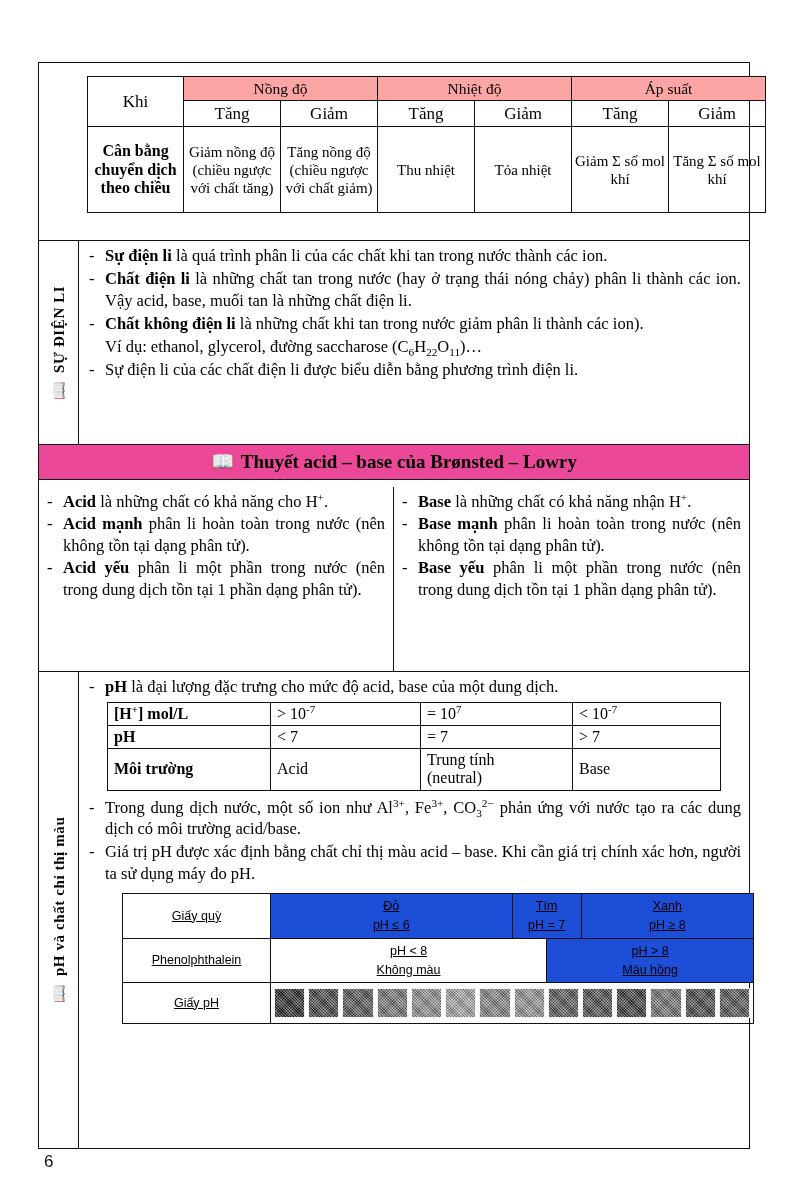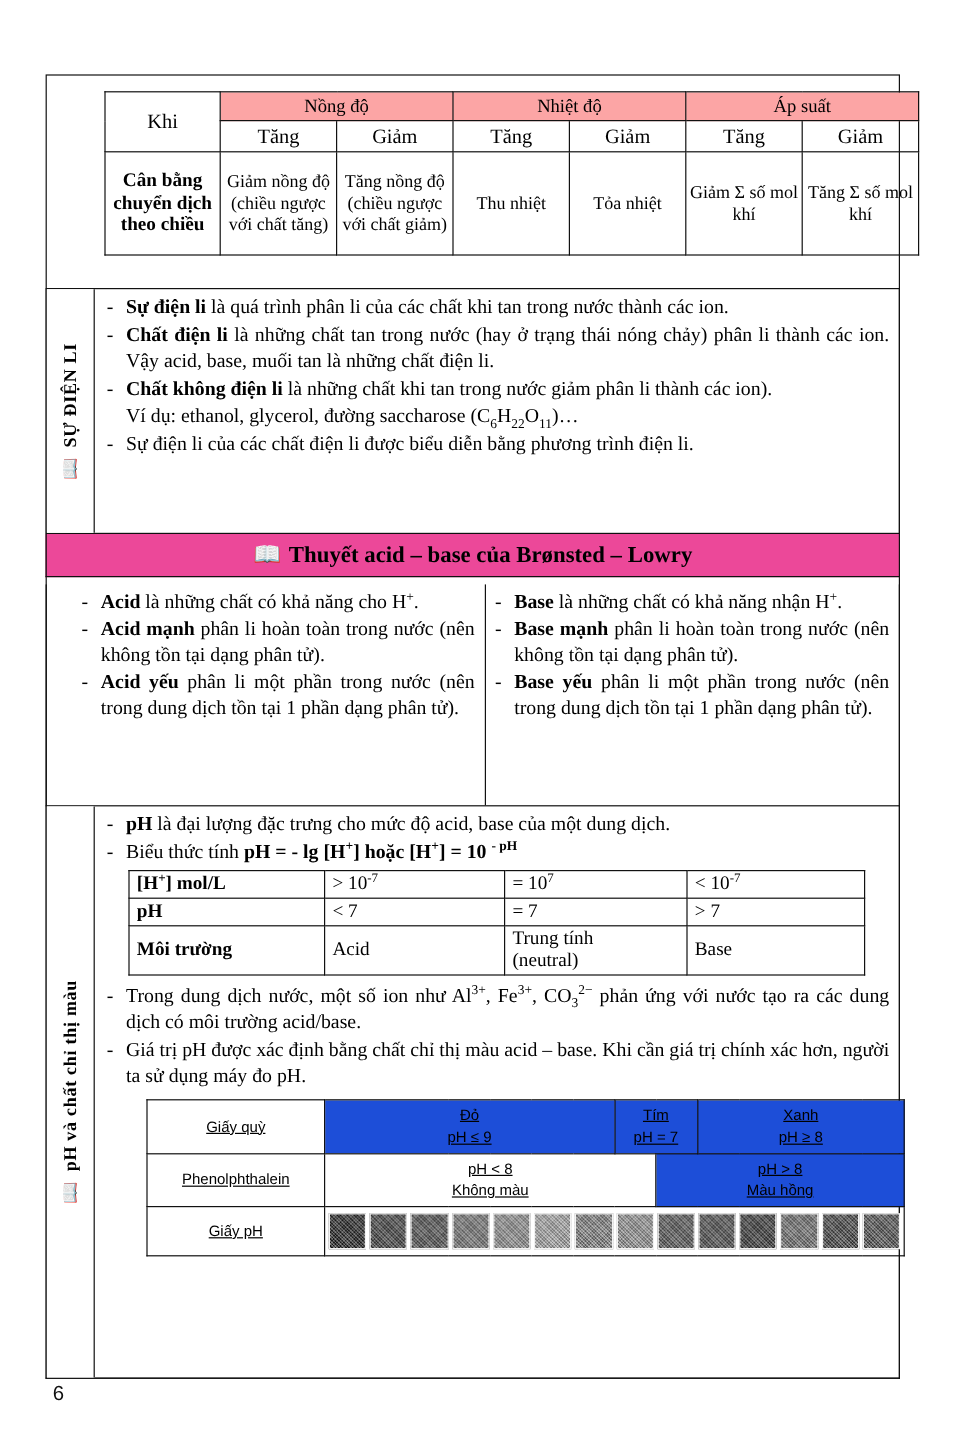--- a/index.html
+++ b/index.html
@@ -219,21 +219,21 @@
       <li class="nodash">Ví dụ: ethanol, glycerol, đường saccharose (C<sub>6</sub>H<sub>22</sub>O<sub>11</sub>)…</li>
       <li><span>Sự điện li của các chất điện li được biểu diễn bằng phương trình điện li.</span></li>
     </ul>
   </div>
 </div>
 
 <div id="bronsted-bar" style="left:38px; top:445px; width:712px;">
   <span class="bookicon">📖</span><span>Thuyết acid – base của Brønsted – Lowry</span>
 </div>
 
-<div id="acidbase" style="left:38px; top:487px; width:712px; height:185px;padding-left:21px;">
+<div id="acidbase" style="left:38px; top:487px; width:712px; height:185px;">
   <div class="ab-col left">
     <ul class="dashlist">
       <li><b>Acid</b> là những chất có khả năng cho H<sup>+</sup>.</li>
       <li><b>Acid mạnh</b><span> phân li hoàn toàn trong nước (nên không tồn tại dạng phân tử).</span></li>
       <li><b>Acid yếu</b><span> phân li một phần trong nước (nên trong dung dịch tồn tại 1 phần dạng phân tử).</span></li>
     </ul>
   </div>
   <div class="ab-col">
     <ul class="dashlist">
       <li><b>Base</b> là những chất có khả năng nhận H<sup>+</sup>.</li>
@@ -246,21 +246,20 @@
 <div class="section" id="sec-ph" style="left:38px; top:672px; width:712px; height:477px; border-top:none;">
   <div class="side-tab">
     <div class="side-rot">
       <span class="bookicon">📖</span><span>pH và chất chỉ thị màu</span>
     </div>
   </div>
   <div class="sec-body">
 
     <ul class="dashlist">
       <li><b>pH</b> là đại lượng đặc trưng cho mức độ acid, base của một dung dịch.</li>
-      <li><span>Biểu thức tính </span><b>pH = - lg [H<sup>+</sup>] hoặc [H<sup>+</sup>] = 10 <sup>- pH</sup></b></li>
     </ul>
 
     <table class="doc" id="tbl-ph">
       <colgroup>
           <col style="width:163px">
           <col style="width:150px">
           <col style="width:152px">
           <col style="width:148px">
         </colgroup>
       <tbody>
@@ -307,21 +306,21 @@
             <col style="width:34.5px">
             <col style="width:34.5px">
           <col style="width:34.5px">
             <col style="width:34.5px">
         </colgroup>
         <tbody>
             <tr>
           <td class="name">Giấy quỳ</td>
           <td class="gray" colspan="7">
             <span>Đỏ</span><br>
-            <span>pH ≤ 9</span>
+            <span>pH ≤ 6</span>
           </td>
           <td class="gray" colspan="2">
             <span>Tím</span><br>
             <span>pH = 7</span>
           </td>
           <td class="gray" colspan="5">
             <span>Xanh</span><br>
             <span>pH ≥ 8</span>
           </td>
         </tr>

